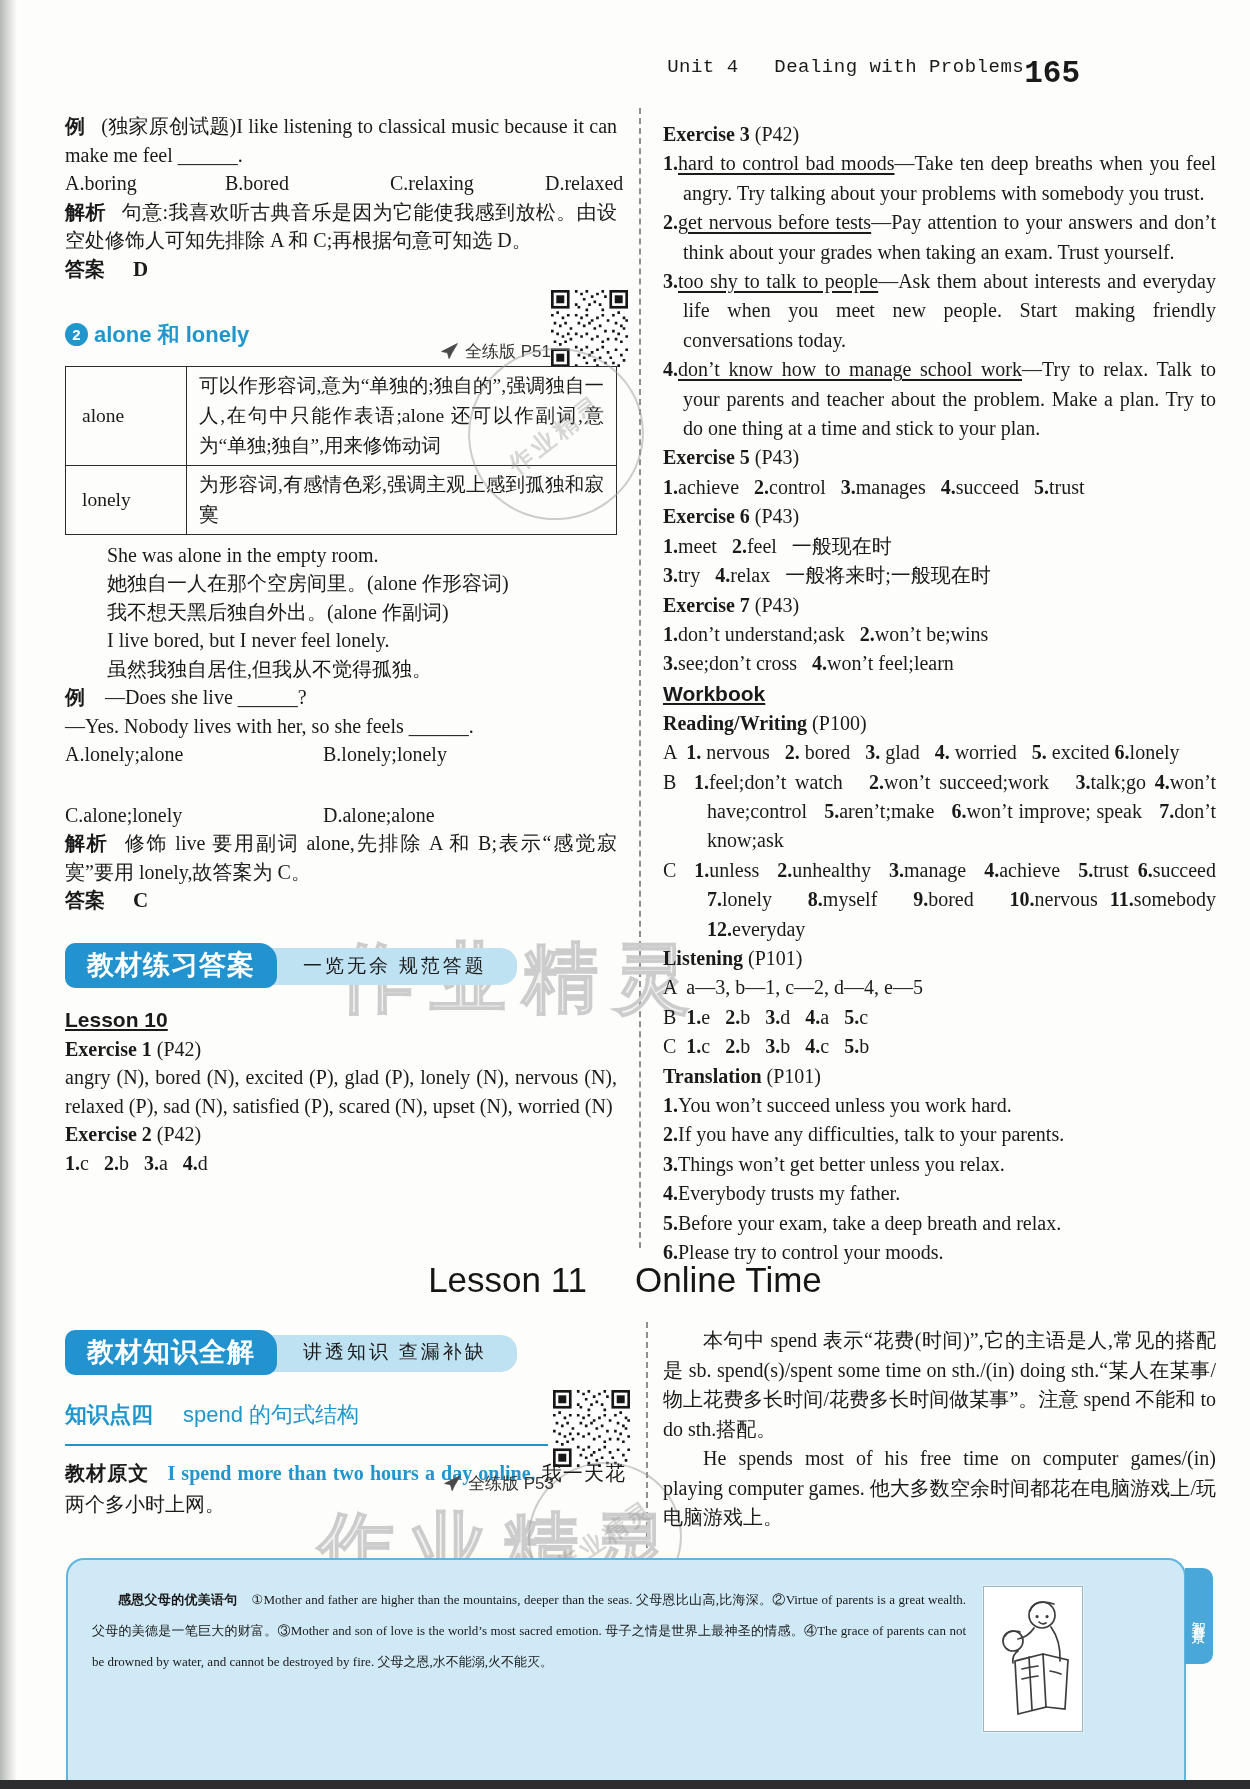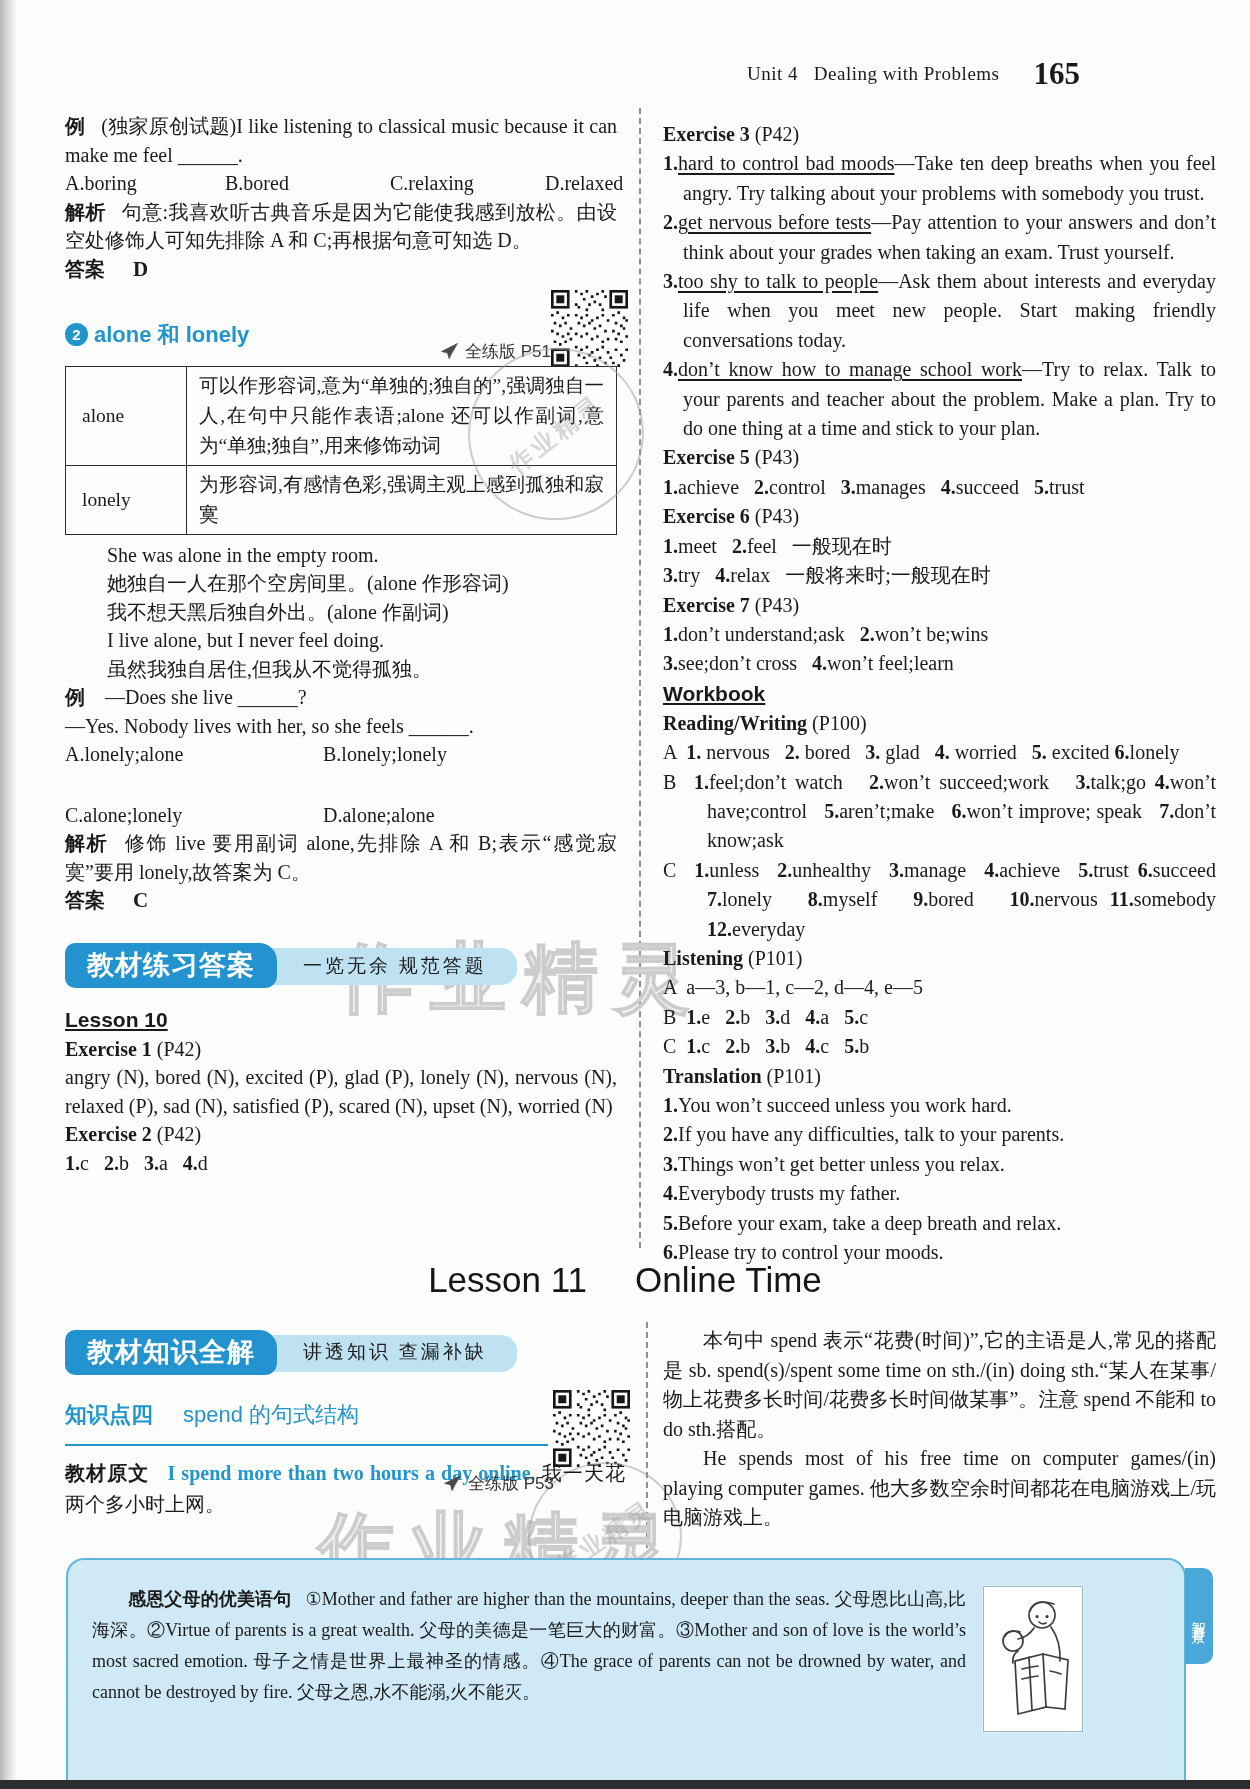--- a/index.html
+++ b/index.html
@@ -3,22 +3,22 @@
 <meta charset="utf-8">
 <style>
   html,body{margin:0;padding:0;background:#e8e8e8;}
   .page{position:relative;width:1250px;height:1789px;margin:0 auto;background:#fdfdfb;
         overflow:hidden;font-family:"Liberation Serif","DejaVu Serif",serif;color:#1a1a1a;font-size:20px;}
   .edge-l{position:absolute;left:0;top:0;width:17px;height:100%;
           background:linear-gradient(90deg,#b4b8b4,#dfe1de 55%,#fdfdfb);z-index:8;}
   .edge-b{position:absolute;left:0;bottom:0;width:100%;height:9px;background:#2d2d30;z-index:9;}
 
   
-  .hdr{position:absolute;top:56px;right:170px;display:flex;align-items:center;gap:34px;
-       font-family:Liberation Serif, serif;z-index:4;}
+  .hdr{position:absolute;top:56px;right:170px;display:flex;align-items:flex-start;
+       font-family:Liberation Mono, monospace;z-index:4;}
   .hdr .t{font-size:19px;letter-spacing:.5px;white-space:pre;}
   .hdr .n{font-size:31px;font-weight:bold;}
 
   
   .colL{position:absolute;left:65px;top:112px;width:552px;line-height:28.5px;z-index:3;}
   .colR{position:absolute;left:663px;top:120px;width:553px;line-height:29.4px;z-index:3;}
   .colR2{position:absolute;left:663px;top:1326px;width:553px;line-height:29.5px;z-index:3;}
   .div1{position:absolute;left:639px;top:108px;height:1140px;border-left:2px dashed #8f8f8f;z-index:1;}
   .div2{position:absolute;left:646px;top:1322px;height:226px;border-left:2px dashed #8f8f8f;z-index:1;}
 
@@ -70,21 +70,21 @@
   .indent{text-indent:2em;}
 
   
   .ref{position:absolute;font:17px "Liberation Sans",sans-serif;color:#333;display:flex;
        align-items:center;gap:6px;z-index:4;margin-top:44px;}
   .qr{position:absolute;width:77px;height:77px;z-index:2;}
 
   
   .bbox{position:absolute;left:66px;top:1558px;width:1116px;height:231px;background:#cfeaf6;
         border:2px solid #5fb5dc;border-bottom:none;border-radius:18px 18px 0 0;z-index:3;}
-  .bbox .txt{position:absolute;left:24px;top:24px;width:874px;font-size:18px;line-height:31px;
+  .bbox .txt{position:absolute;left:24px;top:24px;width:874px;font-size:13px;line-height:31px;
              text-align:justify;text-indent:2em;}
   .bbox .txt .lbl{margin-right:14px;}
   .illus{position:absolute;left:915px;top:26px;width:98px;height:144px;background:#ffffff;
          border:1px solid #9cb4c2;box-shadow:0 0 0 1px #e3f1f8;}
   .tab{position:absolute;left:1117px;top:8px;width:28px;height:96px;background:#4aa8d8;
        border-radius:0 10px 10px 0;color:#fff;writing-mode:vertical-rl;text-align:center;
        font:14px/28px "Liberation Sans",sans-serif;letter-spacing:3px;z-index:4;}
 
   
   .wm{position:absolute;font:bold 76px "Liberation Sans",sans-serif;letter-spacing:16px;
@@ -170,21 +170,21 @@
             <td class="desc">为形容词,有感情色彩,强调主观上感到孤独和寂寞</td>
           </tr>
         </tbody>
     </table>
 
     <div class="sents">
 
     <div class="sent">She was alone in the empty room.</div>
         <div class="sent">她独自一人在那个空房间里。(alone 作形容词)</div>
         <div class="sent">我不想天黑后独自外出。(alone 作副词)</div>
-        <div class="sent">I live alone, but I never feel doing.</div>
+        <div class="sent">I live bored, but I never feel lonely.</div>
         <div class="sent">虽然我独自居住,但我从不觉得孤独。</div>
       </div>
 
     <div>
       <span class="lbl" style="margin-right:20px">例</span><span>—Does she live ______?</span>
     </div>
     <div>—Yes. Nobody lives with her, so she feels ______.</div>
     <div class="opts2">
       <span>A.lonely;alone</span>
       <span>B.lonely;lonely</span>

